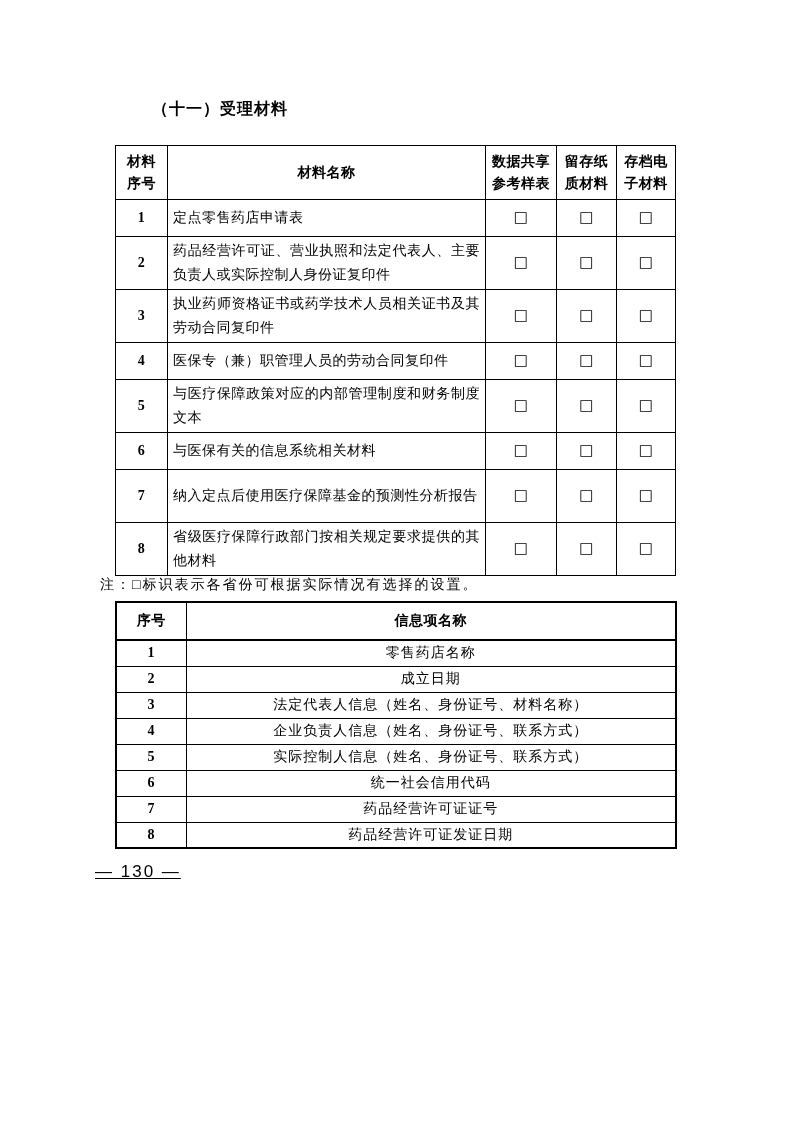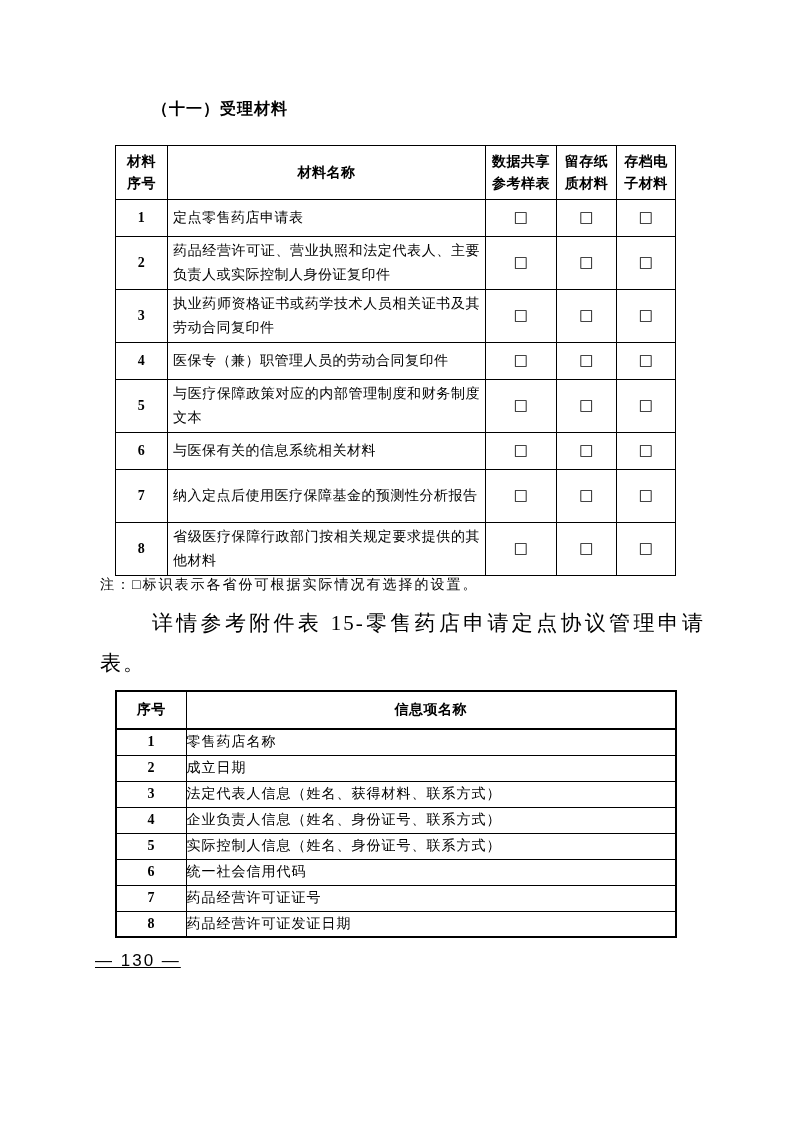--- a/index.html
+++ b/index.html
@@ -70,21 +70,21 @@
   }
 
   
   .t2 { border: 2px solid #000; margin-top: 7px; }
   .t2 .col-no   { width: 70px; }
   .t2 .col-name { width: 490px; }
   .t2 thead tr  { height: 38px; }
   .t2 thead th  { border-bottom: 2px solid #000; }
   .t2 tbody tr  { height: 26px; }
   .t2 .c-no   { text-align: center; font-weight: bold; }
-  .t2 .c-name { letter-spacing: 1px; }
+  .t2 .c-name { text-align: center; letter-spacing: 1px; }
 
   .pageno {
     margin-top: 13px;
     margin-left: -5px;
     font-family: "Liberation Sans", "DejaVu Sans", sans-serif;
     font-size: 17px;
     letter-spacing: 2px;
     text-decoration: underline;
   }
 </style>
@@ -180,21 +180,20 @@
         <td class="c-chk"><span class="chk">□</span></td>
         <td class="c-chk"><span class="chk">□</span></td>
         <td class="c-chk"><span class="chk">□</span></td>
       </tr>
     </tbody>
   </table>
 
   <div class="note">注：□标识表示各省份可根据实际情况有选择的设置。</div>
 
 
-  <p class="body-para">详情参考附件表 15-零售药店申请定点协议管理申请表。</p>
 
 
   <table class="t2">
     <colgroup>
         <col class="col-no">
         <col class="col-name">
       </colgroup>
     <thead>
       <tr>
         <th>序号</th>
@@ -205,21 +204,21 @@
       <tr>
         <td class="c-no">1</td>
         <td class="c-name">零售药店名称</td>
       </tr>
       <tr>
         <td class="c-no">2</td>
         <td class="c-name">成立日期</td>
       </tr>
       <tr>
         <td class="c-no">3</td>
-        <td class="c-name">法定代表人信息（姓名、获得材料、联系方式）</td>
+        <td class="c-name">法定代表人信息（姓名、身份证号、材料名称）</td>
       </tr>
       <tr>
         <td class="c-no">4</td>
         <td class="c-name">企业负责人信息（姓名、身份证号、联系方式）</td>
       </tr>
       <tr>
         <td class="c-no">5</td>
         <td class="c-name">实际控制人信息（姓名、身份证号、联系方式）</td>
       </tr>
       <tr>

